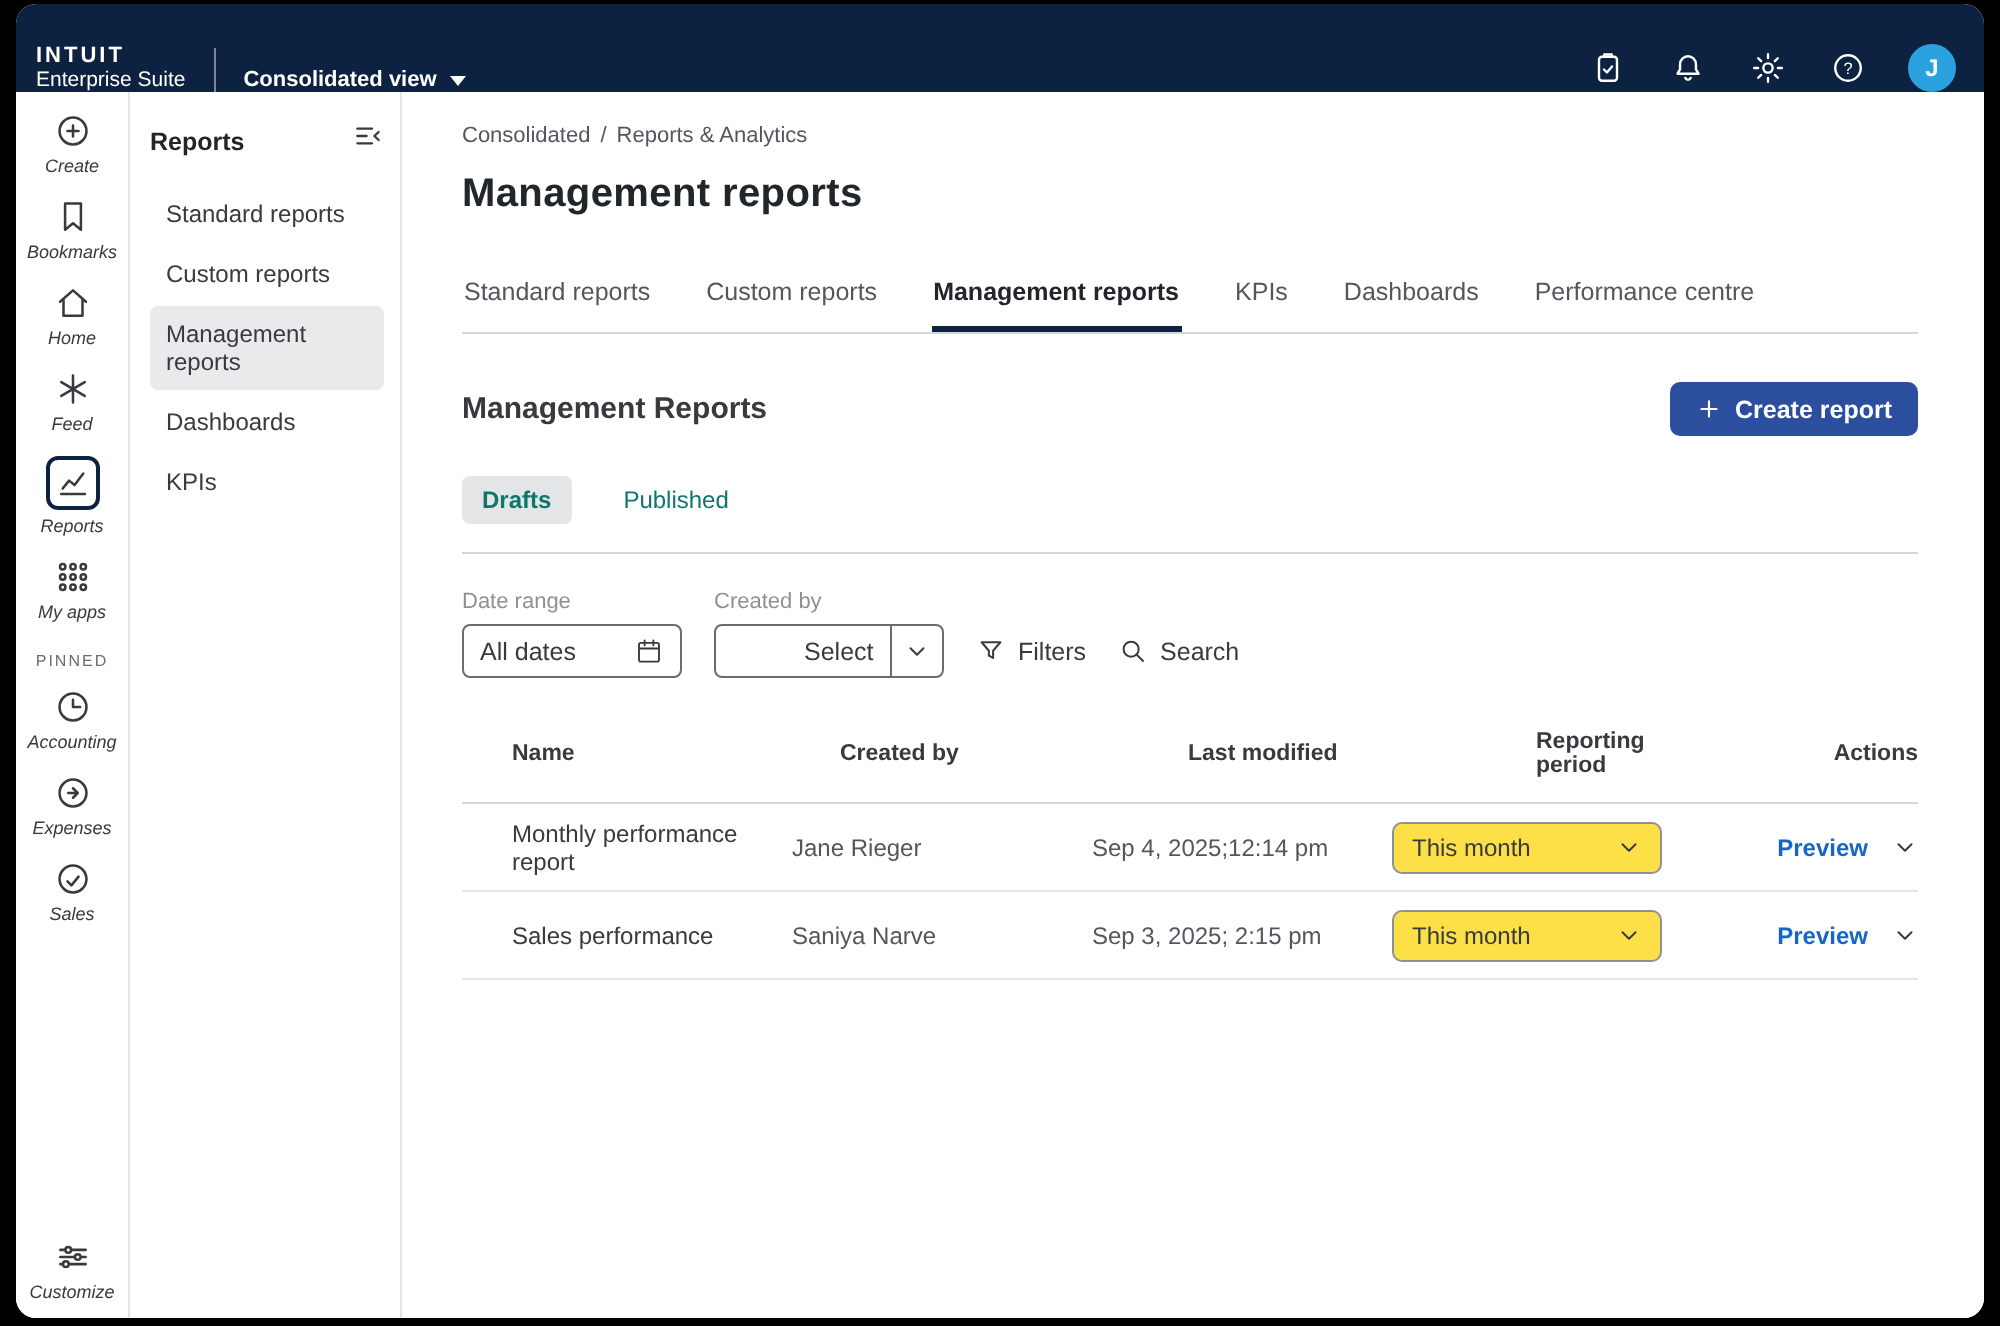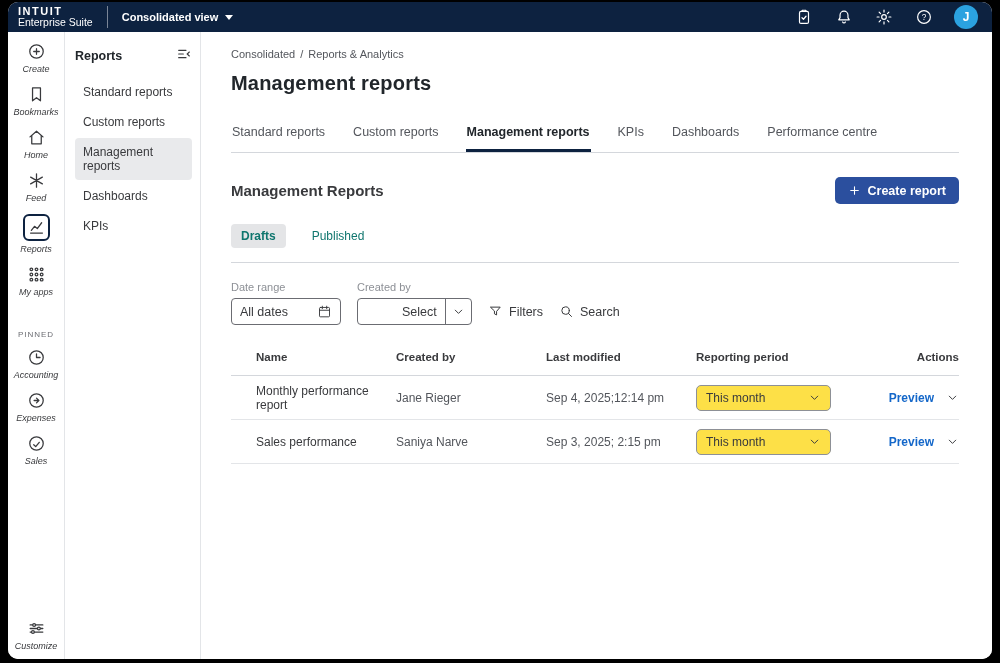--- a/index.html
+++ b/index.html
@@ -1,20 +1,20 @@
 <!DOCTYPE html>
 <html><head>
 <meta charset="utf-8">
 <style>
   * { margin:0; padding:0; box-sizing:border-box; }
   html,body { width:1000px; height:663px; background:#000; font-family:"Liberation Sans","DejaVu Sans",sans-serif; overflow:hidden; }
   .window { position:absolute; top:2px; left:8px; right:8px; bottom:4px; border-radius:10px; overflow:hidden; background:#fff; display:flex; flex-direction:column; }
 
   
-  .topbar { height:30px; background:#0d2240; display:flex; align-items:center; padding:0 14px 0 10px; flex:0 0 auto; color:#fff; }
+  .topbar { height:44px; background:#0d2240; display:flex; align-items:flex-end; padding:0 14px 0 10px; flex:0 0 auto; color:#fff; }
   .brand { display:flex; flex-direction:column; line-height:1.05; margin-right:12px; cursor:default; }
   .brand .b1 { font-size:11px; font-weight:700; letter-spacing:1.5px; }
   .brand .b2 { font-size:10.5px; font-weight:400; }
   .topdiv { width:1px; height:22px; background:rgba(255,255,255,.45); margin:0 14px 0 2px; }
   .viewsel { display:flex; align-items:center; gap:7px; font-size:11px; font-weight:700; cursor:pointer; }
   .caret { width:0; height:0; border-left:4px solid transparent; border-right:4px solid transparent; border-top:5px solid #fff; }
   .topspacer { flex:1; }
   .topicons { display:flex; align-items:center; gap:20px; }
   .ticon { width:20px; height:20px; display:flex; align-items:center; justify-content:center; cursor:pointer; }
   .ticon svg { width:18px; height:18px; stroke:#fff; fill:none; stroke-width:1.6; stroke-linecap:round; stroke-linejoin:round; }
@@ -22,21 +22,21 @@
 
   
   .bodyrow { flex:1; display:flex; min-height:0; background:#fff; }
 
   
   .rail { width:57px; border-right:1px solid #e3e5e8; display:flex; flex-direction:column; align-items:center; padding-top:10px; flex:0 0 auto; }
   .railitem { display:flex; flex-direction:column; align-items:center; gap:3px; margin-bottom:11px; cursor:pointer; width:100%; }
   .railitem svg { width:19px; height:19px; stroke:#393a3d; fill:none; stroke-width:1.6; stroke-linecap:round; stroke-linejoin:round; }
   .raillabel { font-size:9px; color:#393a3d; text-align:center;font-style:italic; }
   .railactivebox { border:2px solid #0d2240; border-radius:6px; padding:2px; display:flex; }
-  .pinned { font-size:8px; letter-spacing:1px; color:#6b6c72; margin:22px 0 9px; }
+  .pinned { font-size:8px; letter-spacing:1px; color:#6b6c72; margin:4px 0 9px; }
   .railbottom { margin-top:auto; margin-bottom:8px; }
 
   
   .sidebar { width:136px; border-right:1px solid #e3e5e8; padding:14px 8px 0 10px; flex:0 0 auto; }
   .sbhead { display:flex; align-items:center; justify-content:space-between; margin-bottom:12px; }
   .sbtitle { font-size:12.5px; font-weight:700; color:#21262b; }
   .sbcollapse svg { width:16px; height:16px; stroke:#393a3d; fill:none; stroke-width:1.7; stroke-linecap:round; }
   .sbitem { font-size:12px; color:#393a3d; padding:7px 8px; border-radius:4px; margin-bottom:2px; cursor:pointer; }
   .sbitem.active { background:#e9eaec; font-weight:400; }
 
@@ -69,21 +69,21 @@
   .finput svg { width:15px; height:15px; stroke:#393a3d; fill:none; stroke-width:1.5; stroke-linecap:round; stroke-linejoin:round; }
   .dateinput { width:110px; }
   .selectinput { width:115px; padding-right:0;padding-left:44px; }
   .selchev { border-left:1px solid #6b6c72; align-self:stretch; display:flex; align-items:center; padding:0 6px; margin-left:6px; }
   .textbtn { display:flex; align-items:center; gap:6px; font-size:12.5px; color:#393a3d; cursor:pointer; padding-bottom:6px; }
   .textbtn svg { width:15px; height:15px; stroke:#393a3d; fill:none; stroke-width:1.6; stroke-linecap:round; stroke-linejoin:round; }
 
   
   .table { margin-top:26px; }
   .thead, .trow { display:grid; grid-template-columns:140px 150px 150px 1fr 110px; align-items:center; padding-left:25px; }
-  .thead { font-size:11.5px; font-weight:700; color:#393a3d; padding-bottom:12px; border-bottom:1px solid #d4d7dc; }
+  .thead { font-size:11.5px; font-weight:700; color:#393a3d; padding-bottom:12px; border-bottom:1px solid #d4d7dc;gap:24px; }
   .thead .col-actions { text-align:right; }
   .trow { height:44px; border-bottom:1px solid #e3e5e8; font-size:12px; }
   .cell-name { color:#393a3d; }
   .cell-sub { color:#53565c; }
   .periodsel { width:135px; height:26px; border:1px solid #8d9096; border-radius:5px; display:flex; align-items:center; justify-content:space-between; padding:0 9px; font-size:12px; color:#393a3d; background:#fde047; cursor:pointer; }
   .periodsel svg { width:13px; height:13px; stroke:#393a3d; fill:none; stroke-width:1.8; stroke-linecap:round; stroke-linejoin:round; }
   .cell-actions { display:flex; align-items:center; justify-content:flex-end; gap:12px; }
   .preview { color:#1467c9; font-size:12px; font-weight:600; cursor:pointer; }
   .rowchev svg { width:13px; height:13px; stroke:#393a3d; fill:none; stroke-width:1.8; stroke-linecap:round; stroke-linejoin:round; }
   .rowchev { cursor:pointer; display:flex; }

